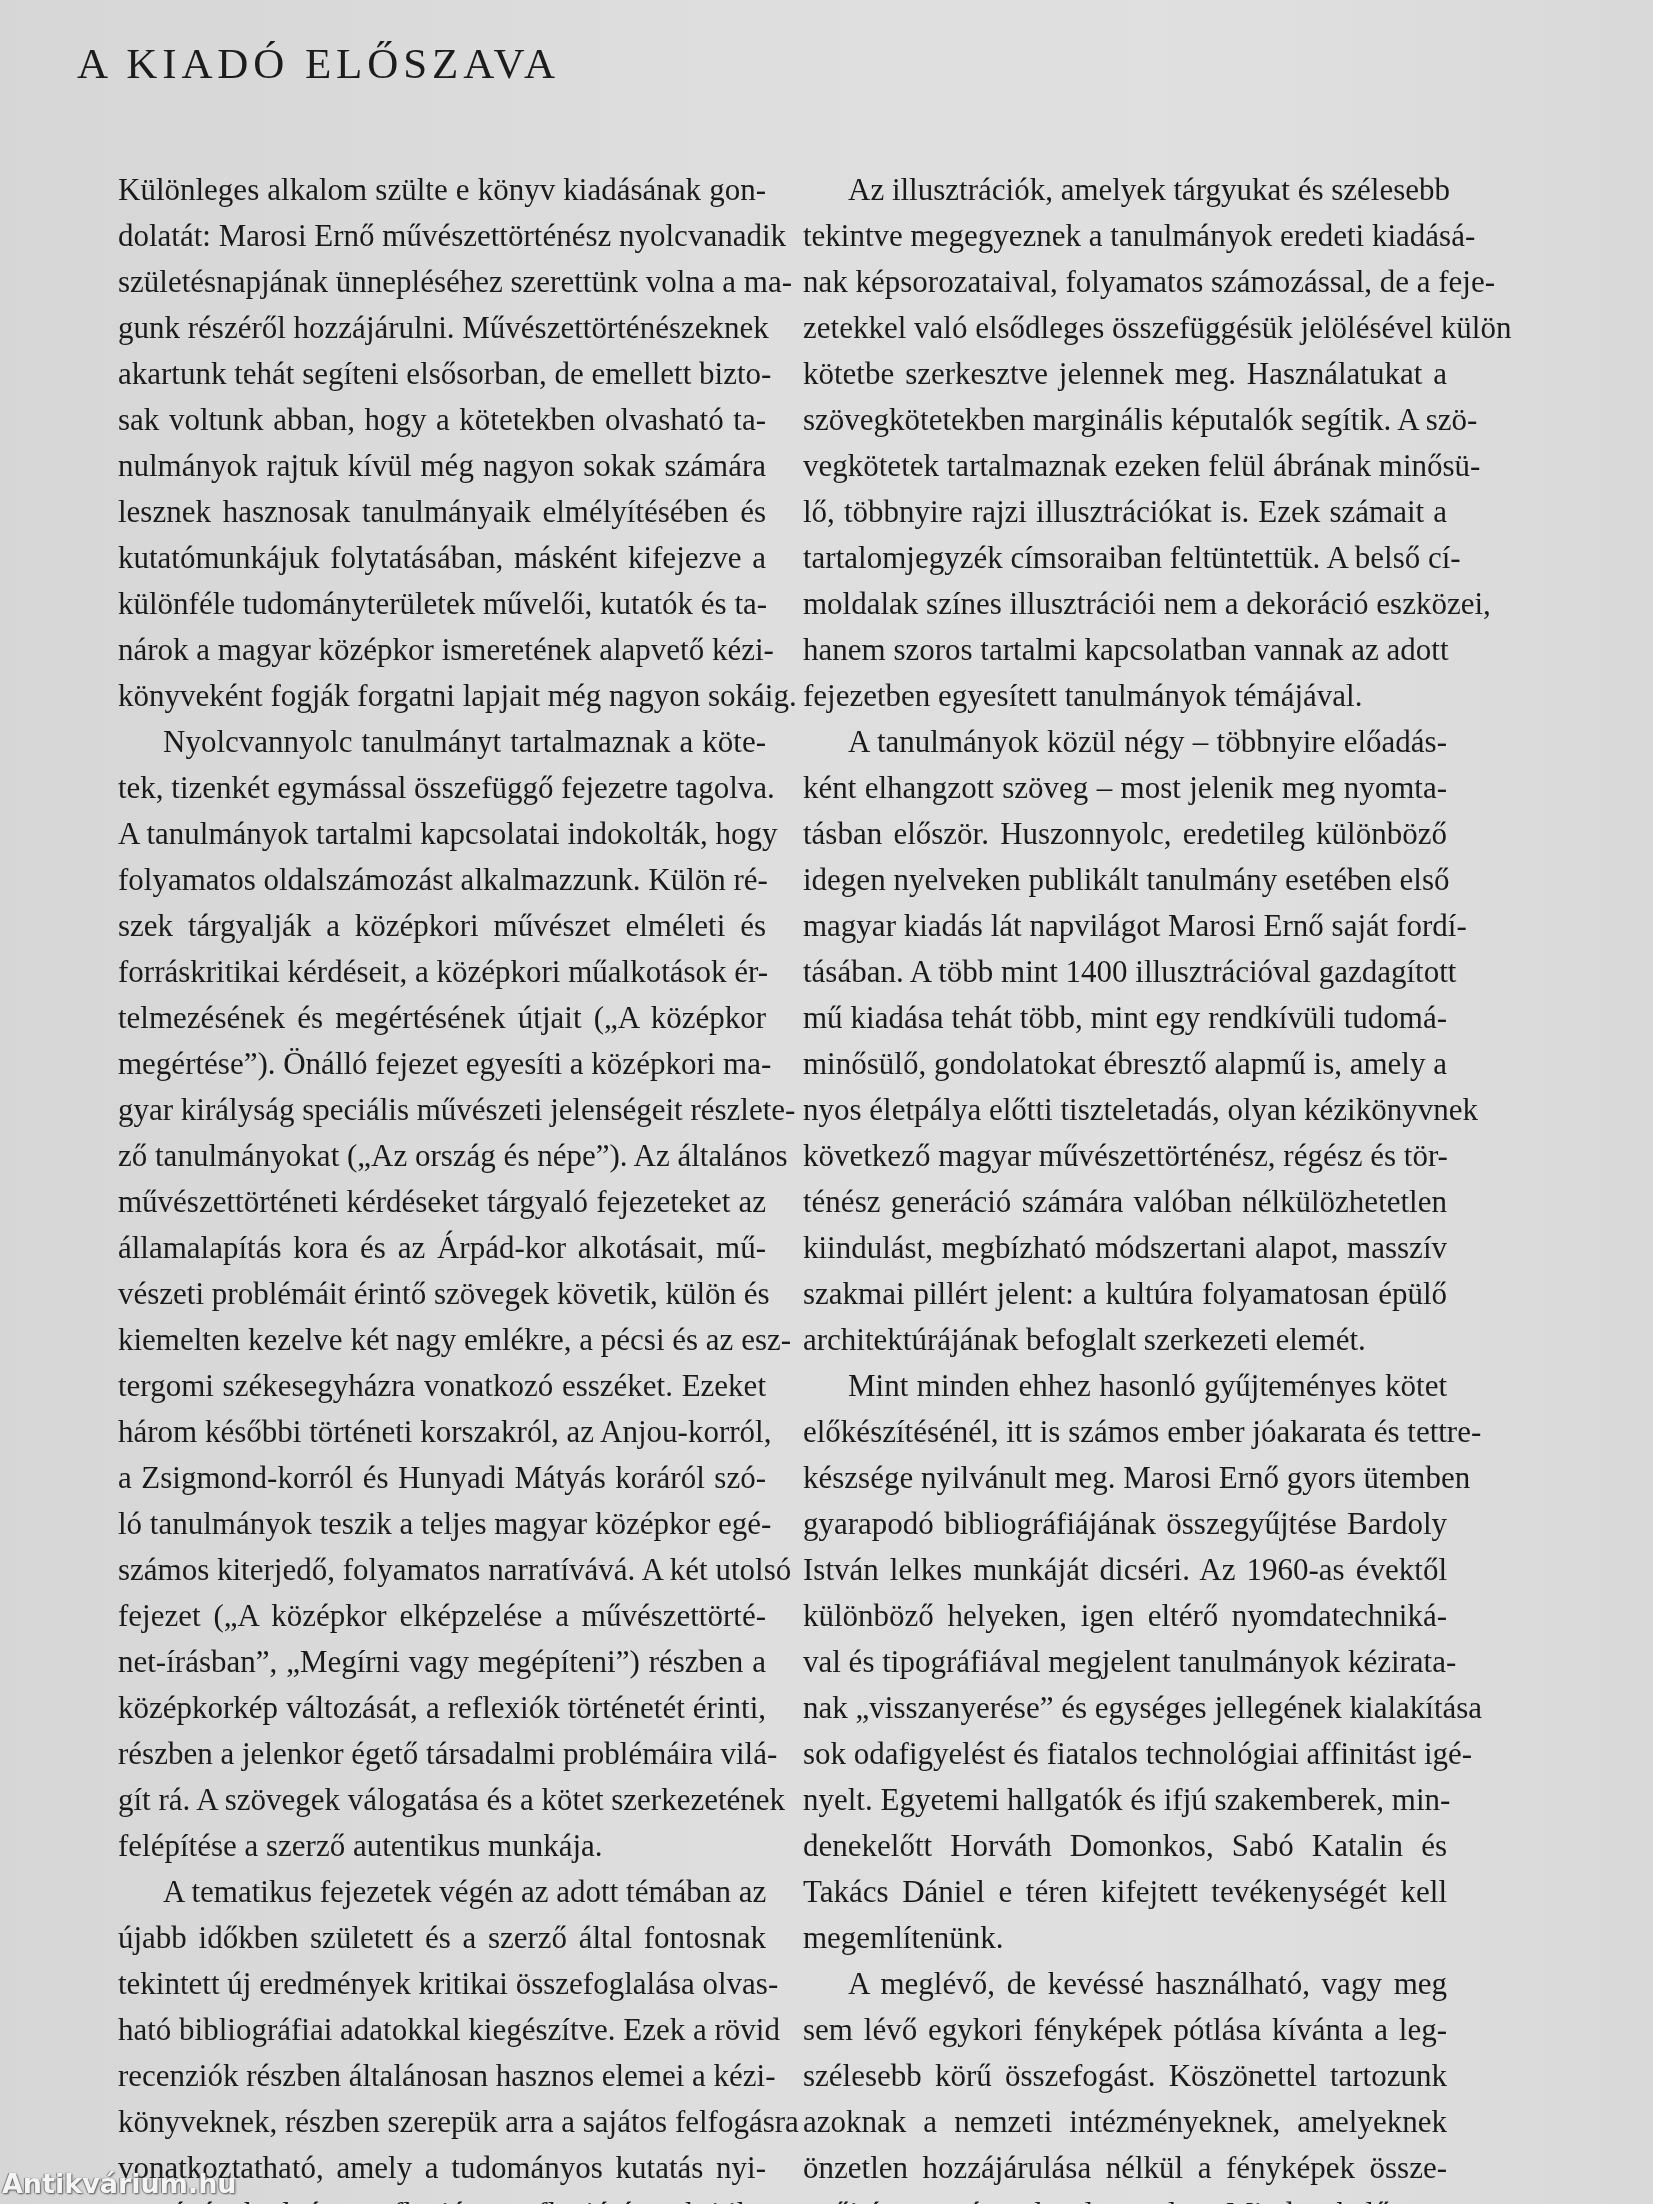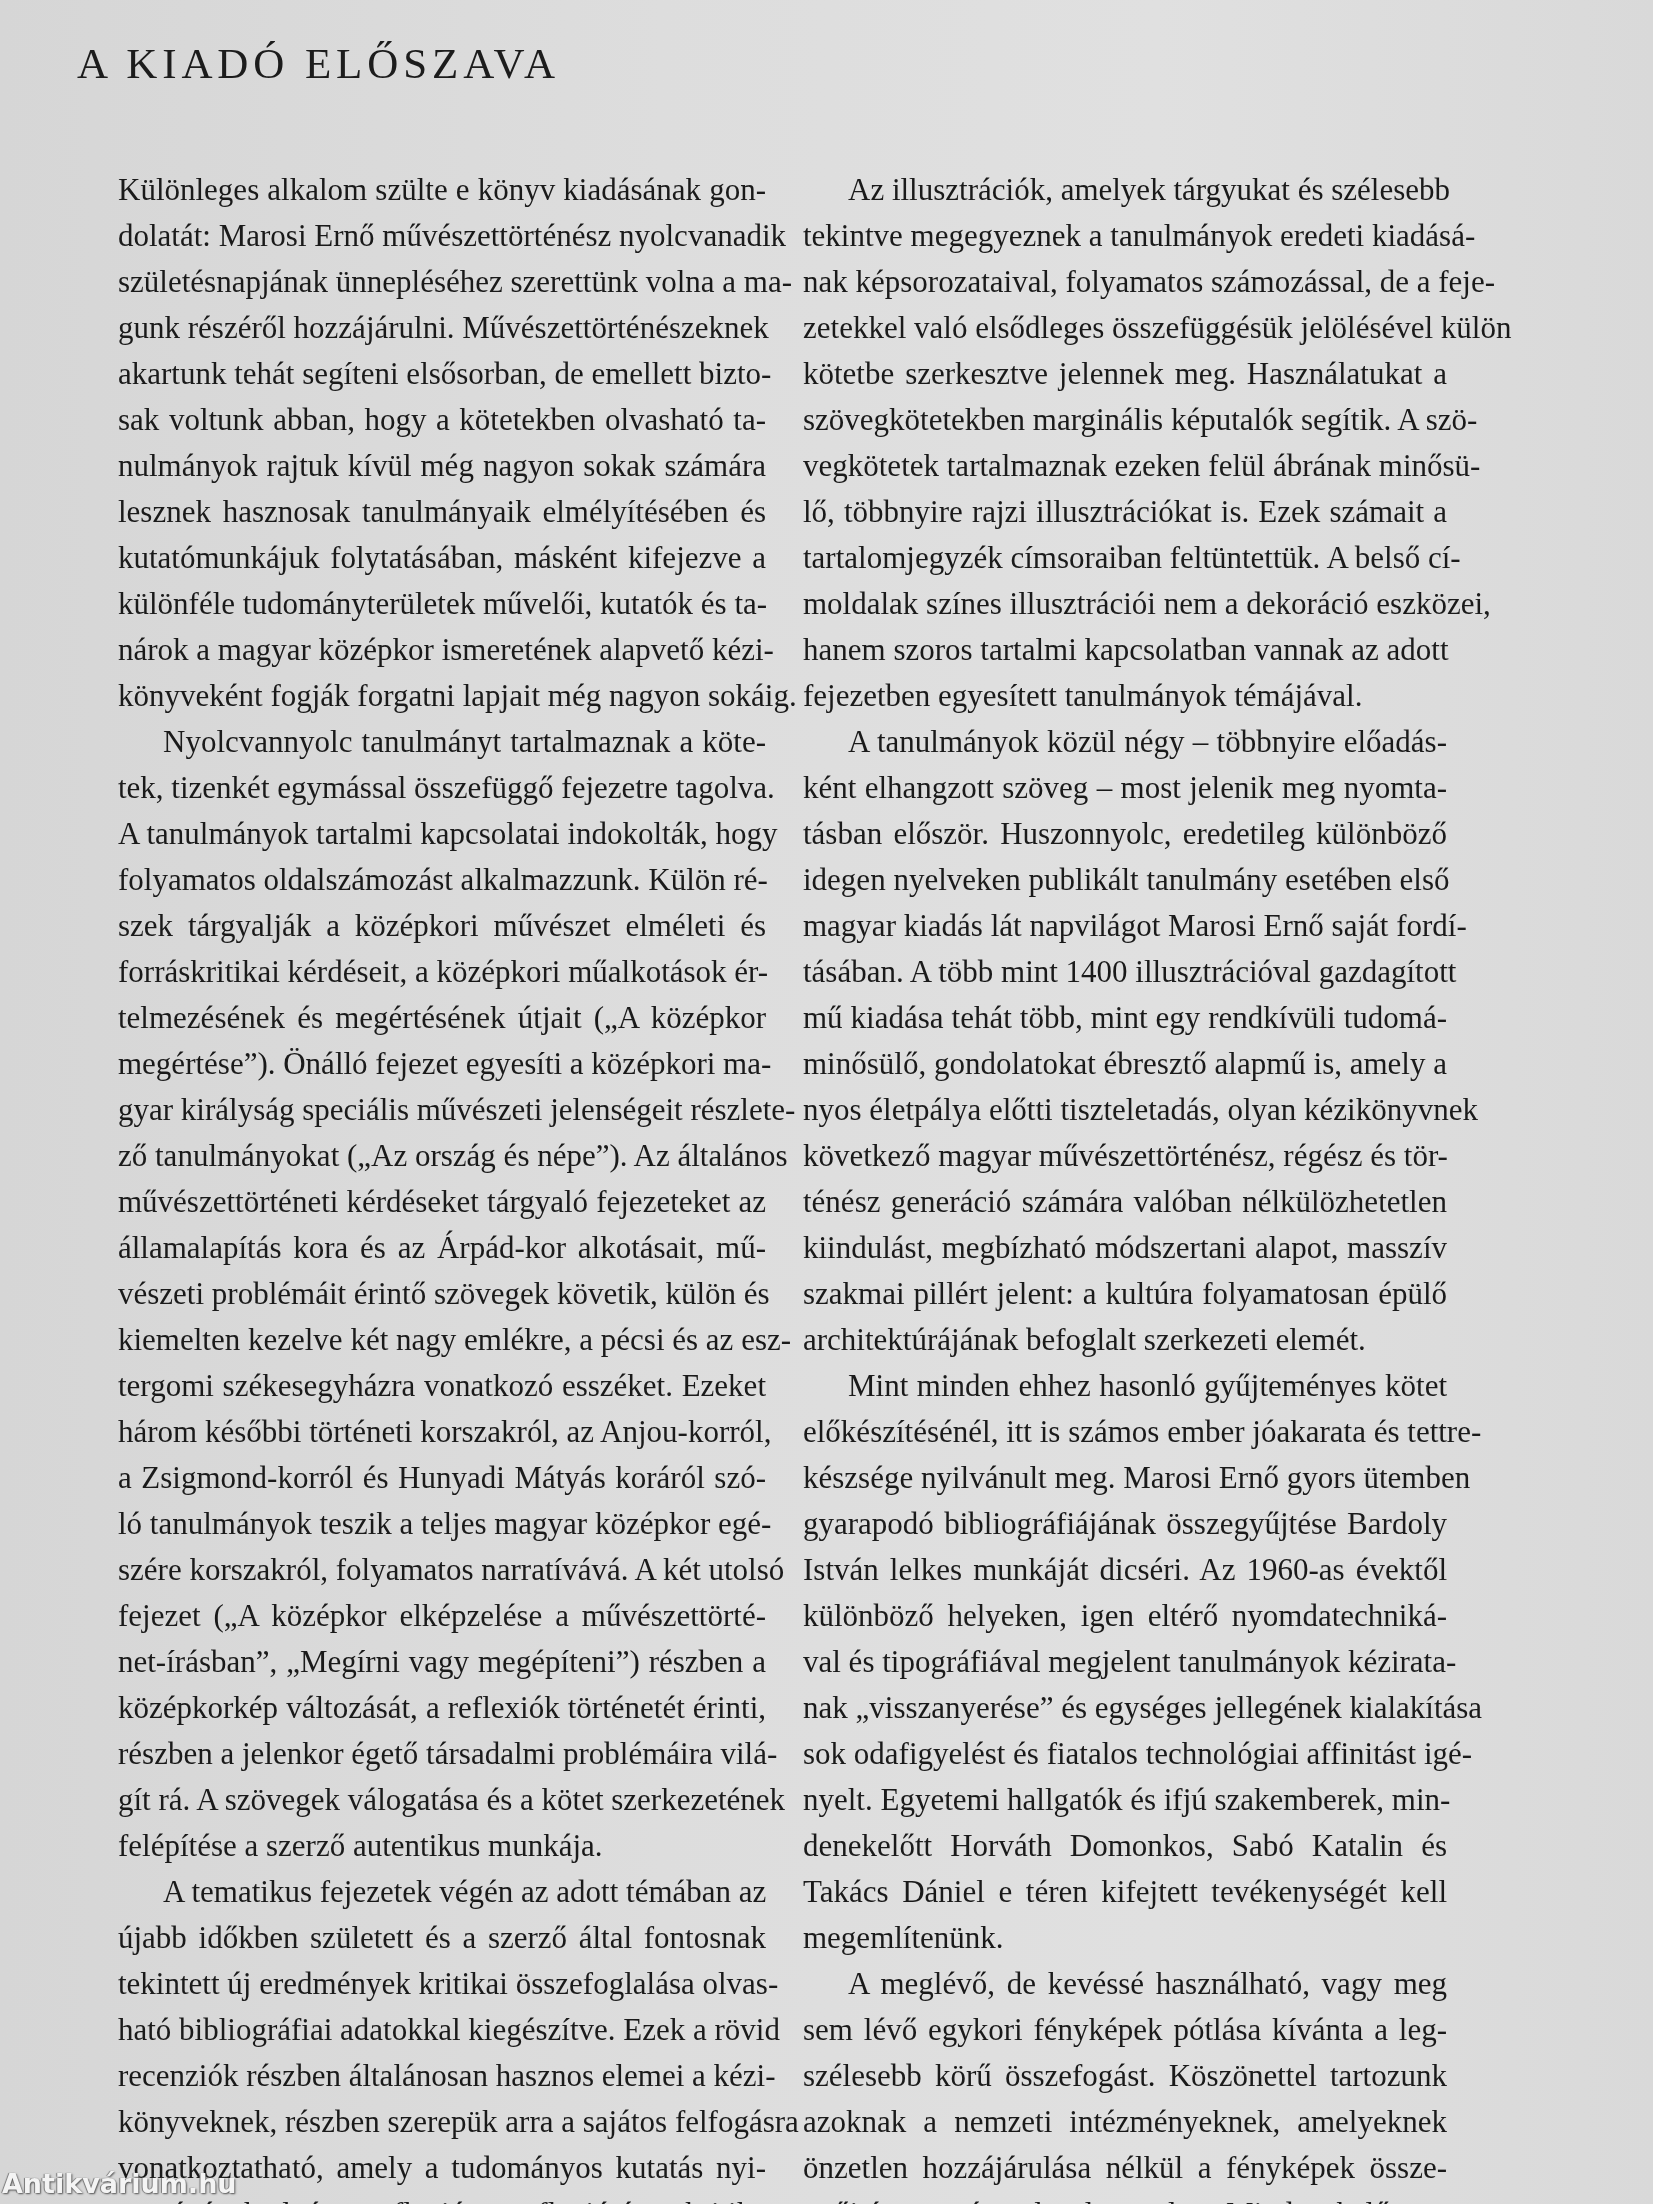--- a/index.html
+++ b/index.html
@@ -67,21 +67,21 @@
       <div class="line">gyar királyság speciális művészeti jelenségeit részlete-</div>
       <div class="line">ző tanulmányokat („Az ország és népe”). Az általános</div>
       <div class="line">művészettörténeti kérdéseket tárgyaló fejezeteket az</div>
       <div class="line">államalapítás kora és az Árpád-kor alkotásait, mű-</div>
       <div class="line">vészeti problémáit érintő szövegek követik, külön és</div>
       <div class="line">kiemelten kezelve két nagy emlékre, a pécsi és az esz-</div>
       <div class="line">tergomi székesegyházra vonatkozó esszéket. Ezeket</div>
       <div class="line">három későbbi történeti korszakról, az Anjou-korról,</div>
       <div class="line">a Zsigmond-korról és Hunyadi Mátyás koráról szó-</div>
       <div class="line">ló tanulmányok teszik a teljes magyar középkor egé-</div>
-      <div class="line">szére korszakról, folyamatos narratívává. A két utolsó</div>
+      <div class="line">számos kiterjedő, folyamatos narratívává. A két utolsó</div>
       <div class="line">fejezet („A középkor elképzelése a művészettörté-</div>
       <div class="line">net-írásban”, „Megírni vagy megépíteni”) részben a</div>
       <div class="line">középkorkép változását, a reflexiók történetét érinti,</div>
       <div class="line">részben a jelenkor égető társadalmi problémáira vilá-</div>
       <div class="line">gít rá. A szövegek válogatása és a kötet szerkezetének</div>
       <div class="line last">felépítése a szerző autentikus munkája.</div>
     </div>
     <div>
       <div class="line indent">A tematikus fejezetek végén az adott témában az</div>
       <div class="line">újabb időkben született és a szerző által fontosnak</div>

